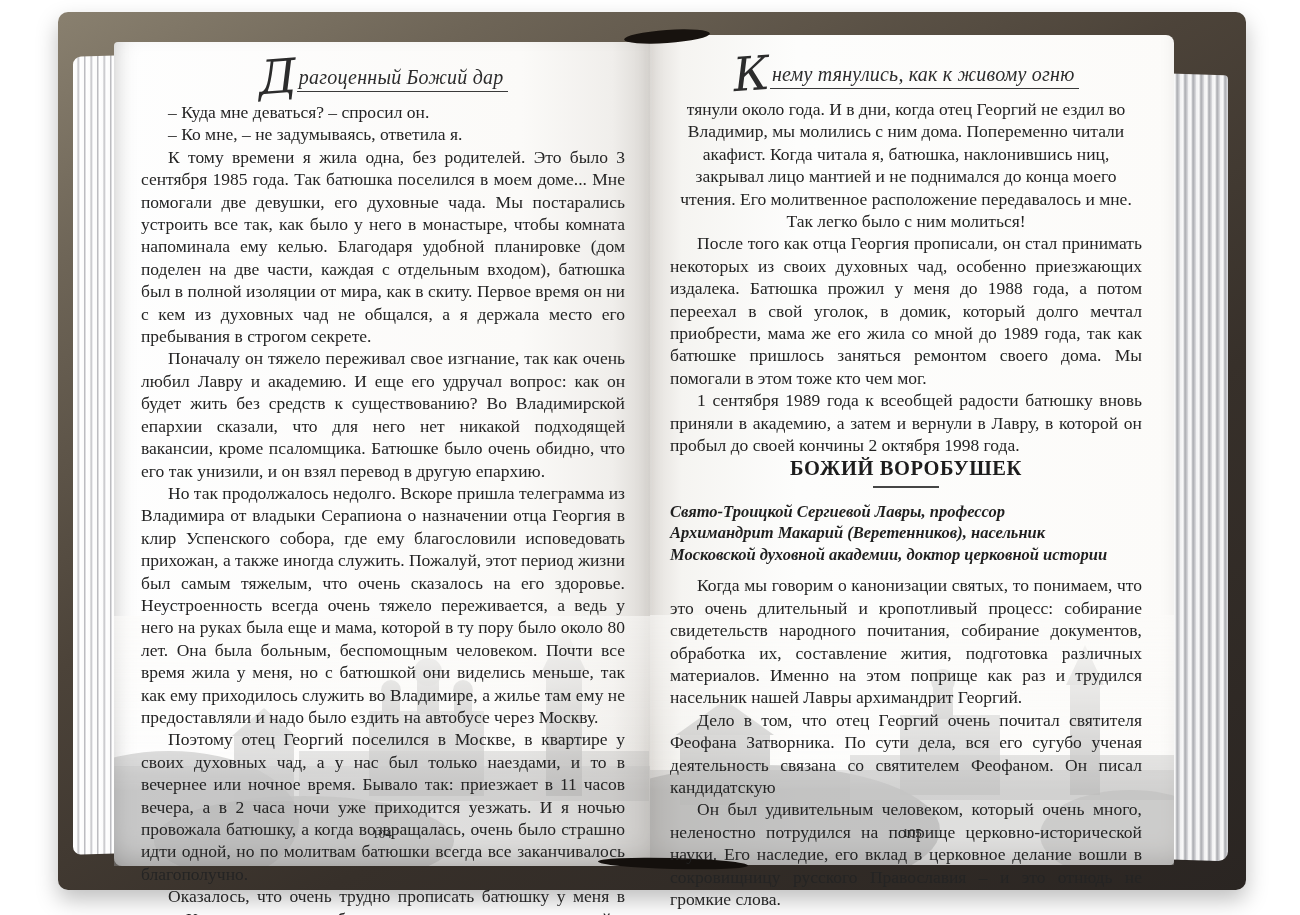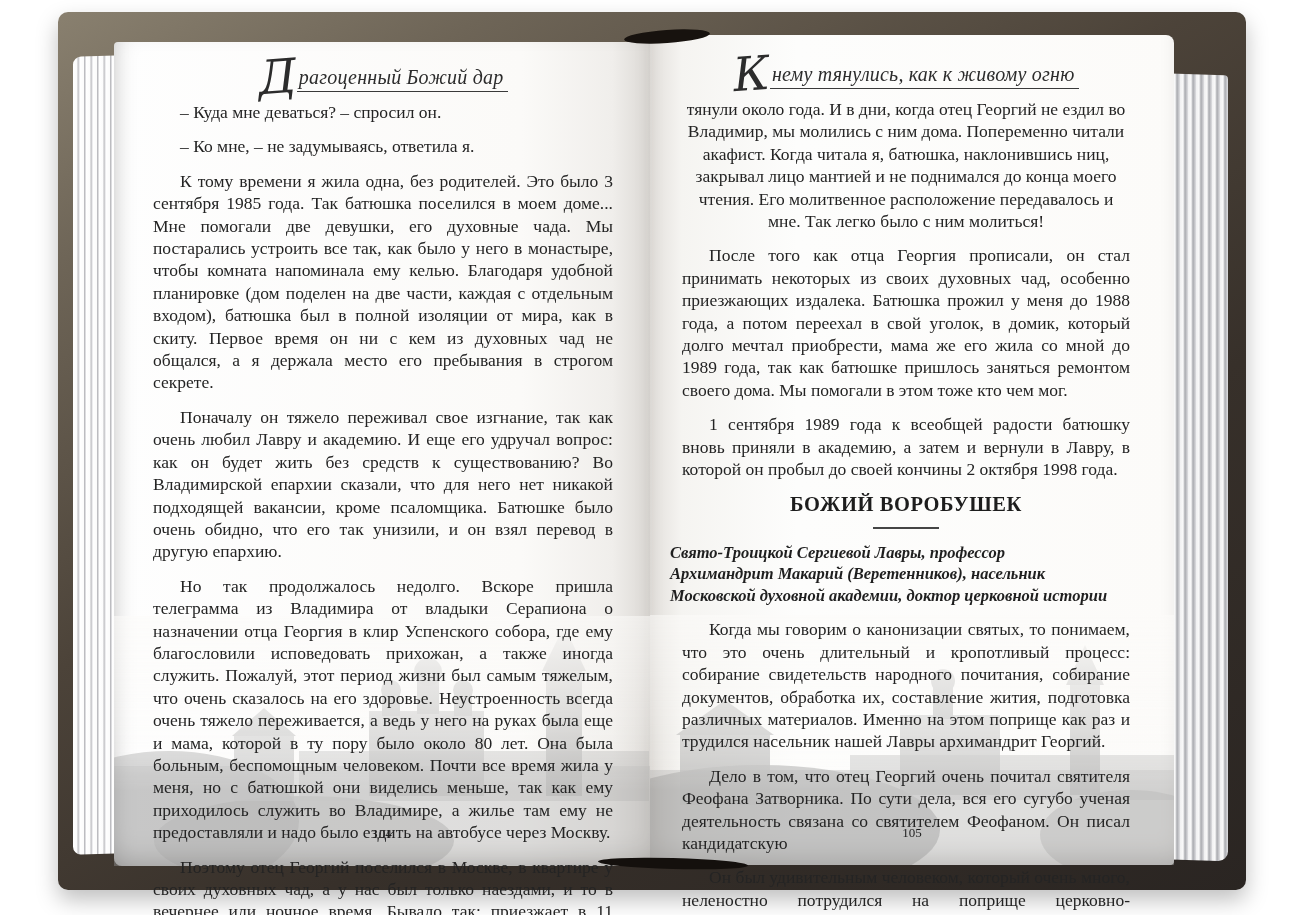--- a/index.html
+++ b/index.html
@@ -54,21 +54,21 @@
   .dropcap{
     display:inline-block;font-style:italic;font-family:"DejaVu Serif",serif;
     font-size:47px;line-height:20px;transform:translateY(9px) rotate(-4deg);margin-right:1px;
   }
   .header-title{
     font-style:italic;font-size:20px;letter-spacing:.2px;
     border-bottom:1.3px solid #3a3a3a;padding:0 5px 3px 2px;
   }
 
   .body-text{font-size:17.5px;line-height:22.4px;text-align:justify;color:#242424;}
-  .body-text p{margin:12px;text-indent:27px;}
+  .body-text p{margin:0;text-indent:27px;}
   .body-text p.noindent{text-indent:0;text-align:center;}
 
   .section-heading{
     text-align:center;font-weight:bold;font-size:20.5px;letter-spacing:.6px;
     margin:24px 0 0;color:#1d1d1d;text-indent:0;
   }
   .heading-rule{width:66px;border:0;border-top:2px solid #454545;margin:7px auto 13px;}
   .byline{font-style:italic;font-weight:bold;font-size:16.5px;line-height:21.5px;margin:0 0 9px;color:#1f1f1f;}
 
   .page-number{

